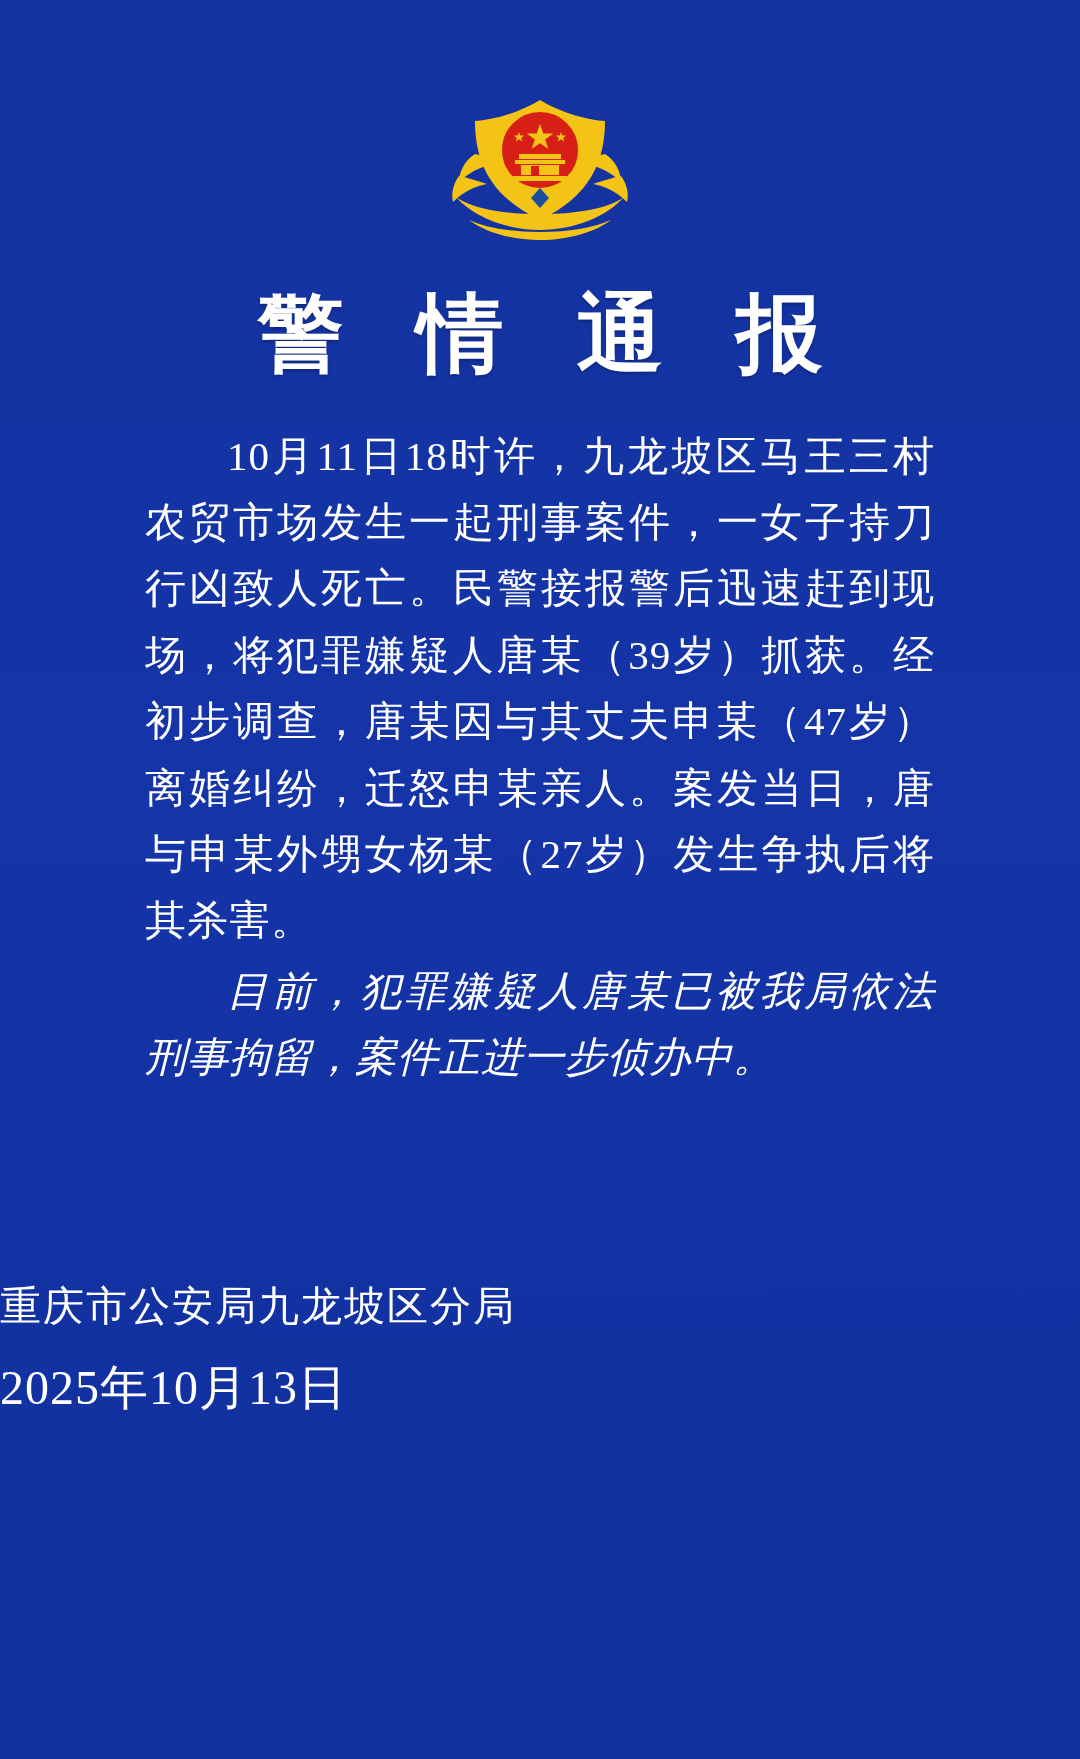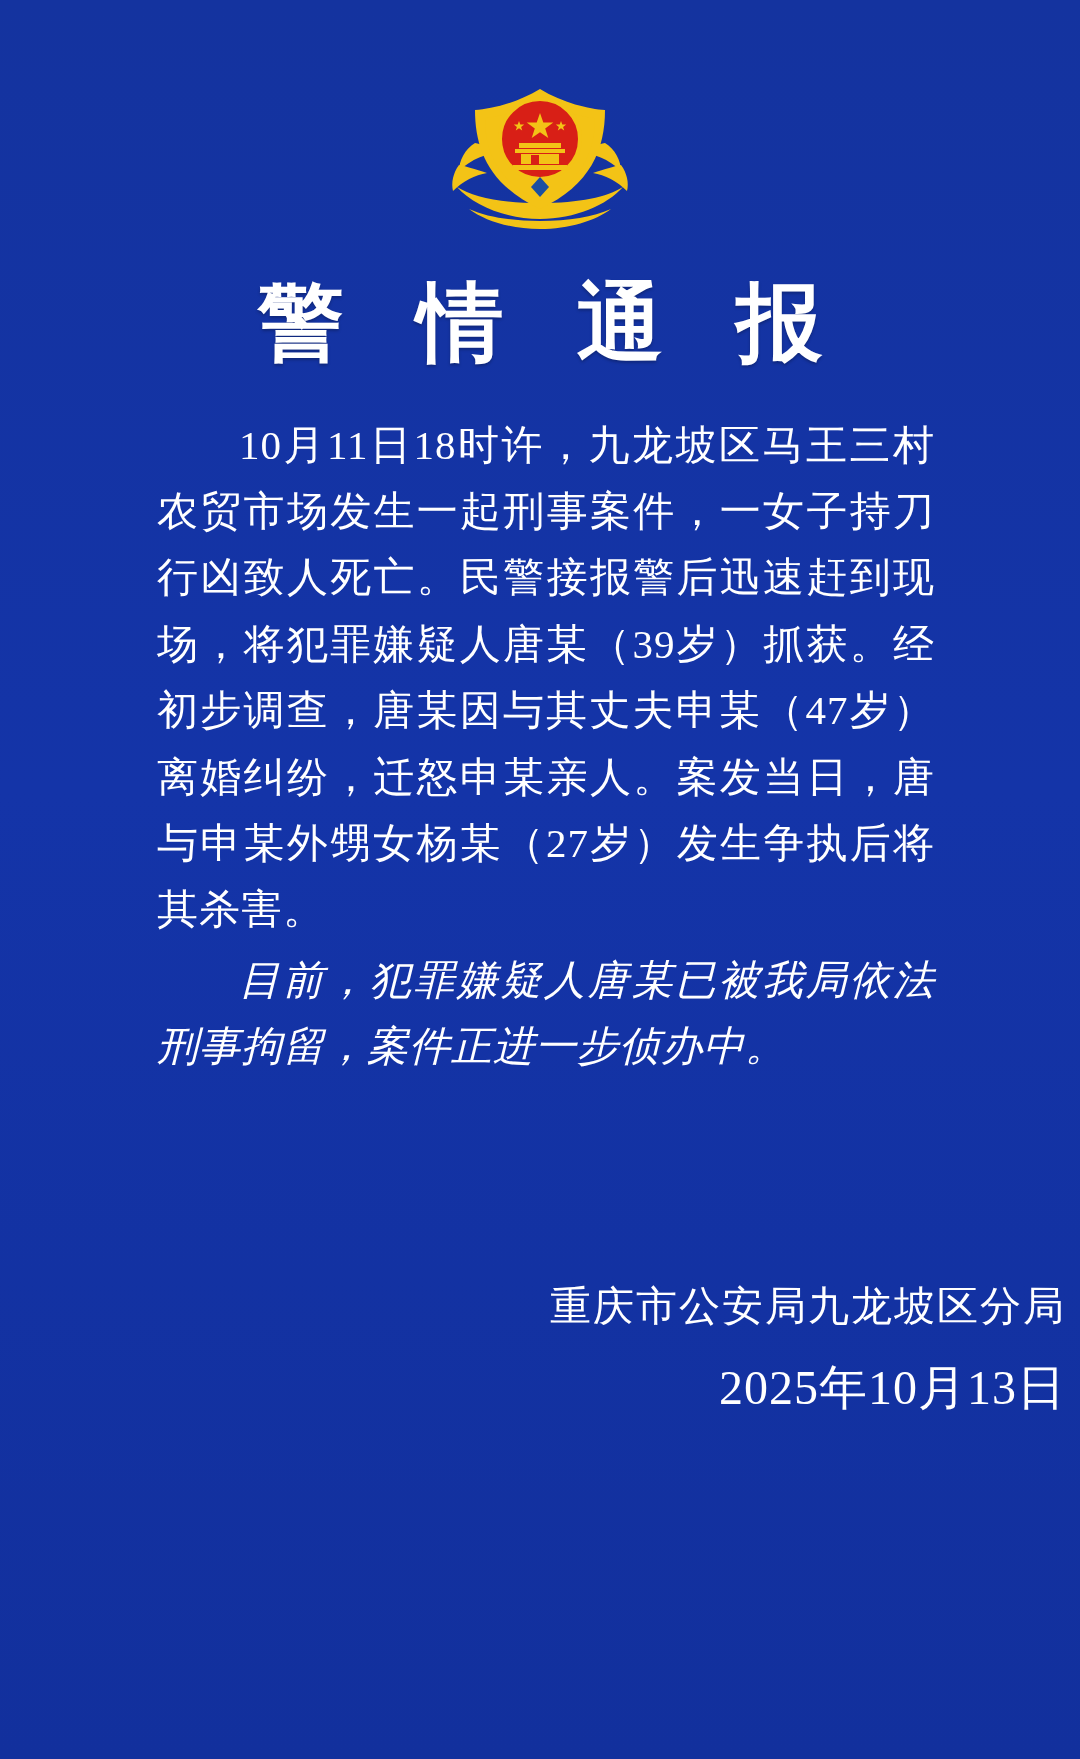--- a/index.html
+++ b/index.html
@@ -13,21 +13,21 @@
     overflow: hidden;
     font-family: "Liberation Serif", "DejaVu Serif", serif;
     color: #ffffff;
   }
   .poster {
     position: relative;
     width: 1080px;
     height: 1759px;
     background: linear-gradient(180deg, #14339f 0%, #1434a8 45%, #12309d 100%);
     box-sizing: border-box;
-    padding: 1px;
+    padding: 12px;
   }
 
   
   .emblem-wrap {
     width: 100%;
     display: flex;
     justify-content: center;
     padding-top: 68px;
   }
   .emblem {
@@ -56,32 +56,32 @@
     margin: 34px auto 0 auto;
     width: 790px;
     font-size: 41px;
     line-height: 1.62;
     letter-spacing: 1px;
     text-align: justify;
     text-justify: inter-ideograph;
     color: #ffffff;
   }
   .body-text p {
-    margin: 0 0 0 12px;
+    margin: 0 0 0 0;
     text-indent: 2em;
   }
   .body-text p + p { margin-top: 4px; font-style: italic; }
 
   
   .footer {
     position: absolute;
     left: 0;
     right: 14px;
     bottom: 330px;
-    text-align: right;
+    text-align: left;
   }
   .footer .org {
     font-size: 41px;
     letter-spacing: 2px;
     line-height: 1.7;
   }
   .footer .date {
     font-size: 48px;
     letter-spacing: 1px;
     line-height: 1.7;

